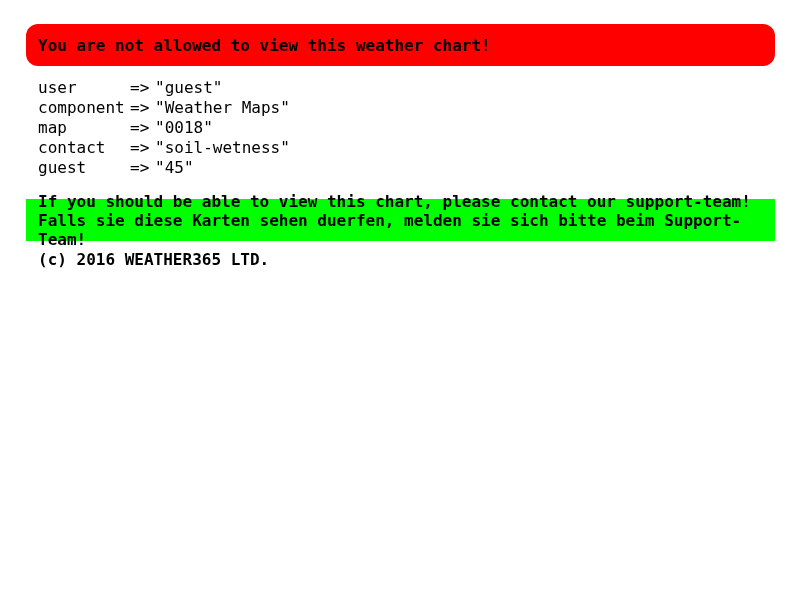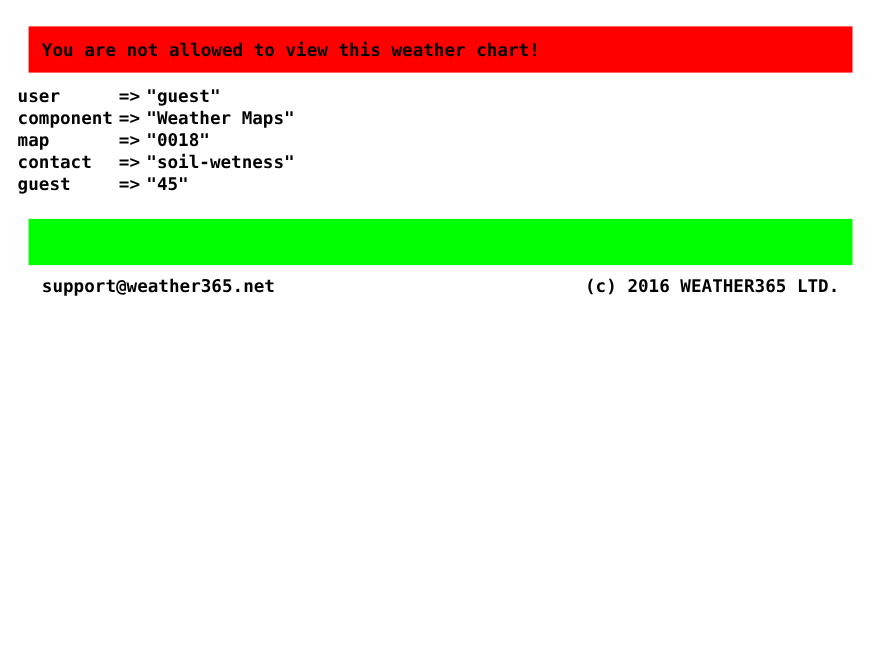--- a/index.html
+++ b/index.html
@@ -27,41 +27,41 @@
   }
   .banner-red {
     margin-top: 24px;
     background: #ff0000;
   }
   .banner-green {
     margin-top: 21px;
     background: #00ff00;
   }
   .kv-block {
-    margin: 12px 0 0 16px;
+    margin: 12px 0 0 38px;
     line-height: 20px;
-    font-weight: bold;
+    font-weight: normal;
   }
   .kv-row { display: flex; }
   .kv-key { width: 92px; }
   .kv-arrow { width: 25px; }
   .footer {
     margin: 9px 0 0 26px;
     width: 749px;
     padding: 0 12px;
     line-height: 20px;
     display: flex;
     justify-content: space-between;
     font-weight: bold;
   }
 </style>
 </head>
 <body>
 
-<div class="banner banner-red" style="background: rgb(255, 0, 0);">
+<div class="banner banner-red" style="background: rgb(255, 0, 0); border-radius: 12px;">
   <div>You are not allowed to view this weather chart!</div>
 </div>
 
 <div class="kv-block">
   <div class="kv-row">
     <span class="kv-key">user</span>
     <span class="kv-arrow">=&gt;</span>
     <span class="kv-value">"guest"</span>
   </div>
   <div class="kv-row">
@@ -80,18 +80,19 @@
     <span class="kv-value">"soil-wetness"</span>
   </div>
   <div class="kv-row">
     <span class="kv-key">guest</span>
     <span class="kv-arrow">=&gt;</span>
     <span class="kv-value">"45"</span>
   </div>
 </div>
 
 <div class="banner banner-green" style="background: rgb(0, 255, 0);">
+  <div>If you should be able to view this chart, please contact our support-team!</div>
+  <div>Falls sie diese Karten sehen duerfen, melden sie sich bitte beim Support-Team!</div>
 </div>
 
 <div class="footer">
-  <span>support@weather365.net</span>
   <span>(c) 2016 WEATHER365 LTD.</span>
 </div>
 
 </body></html>

